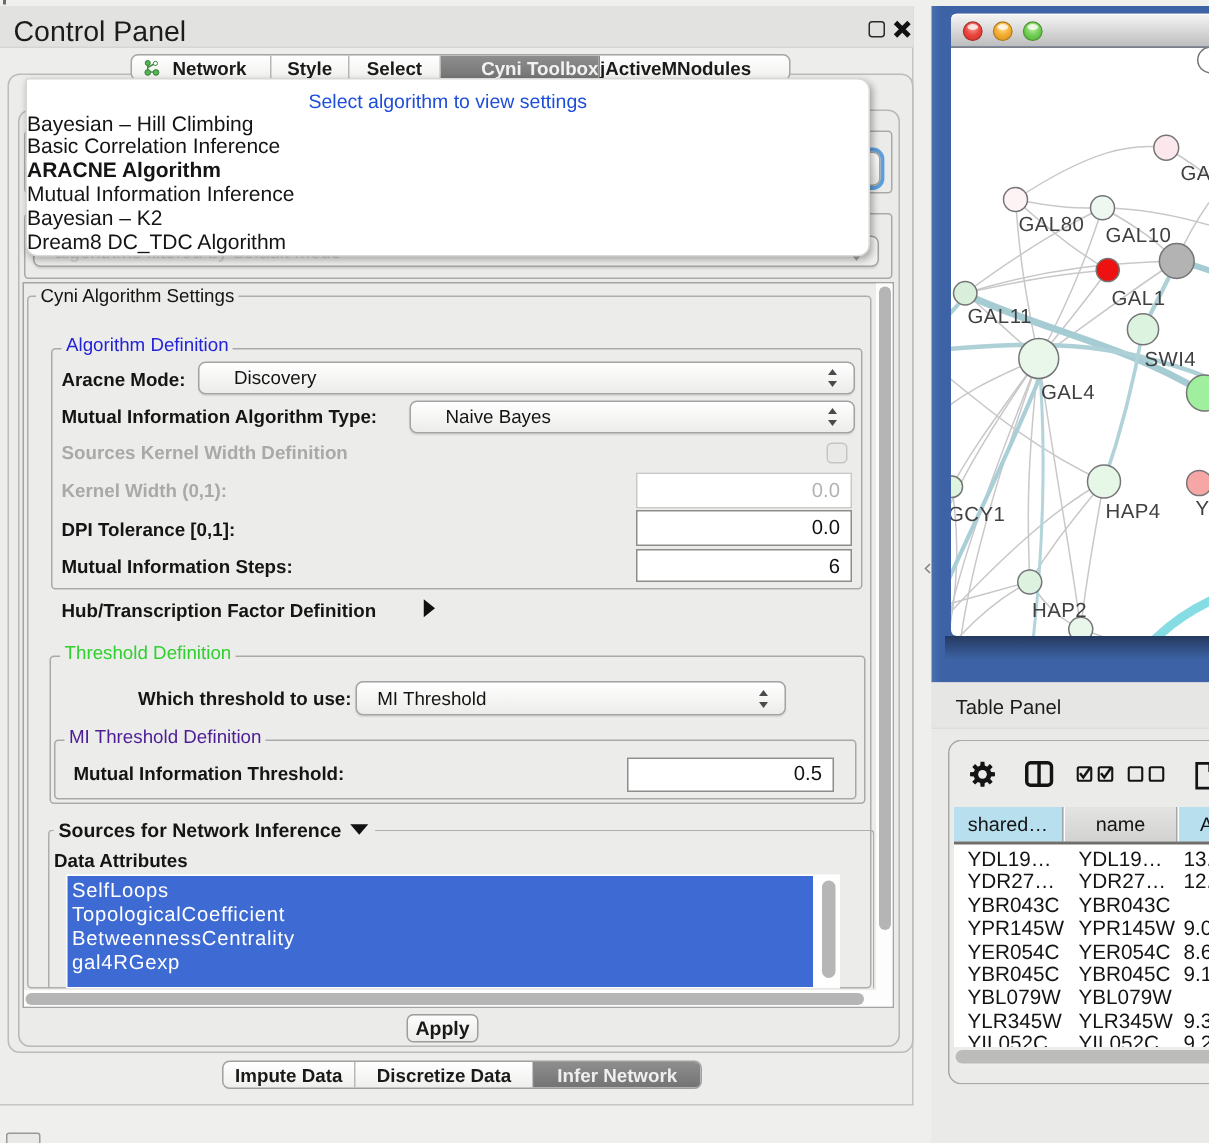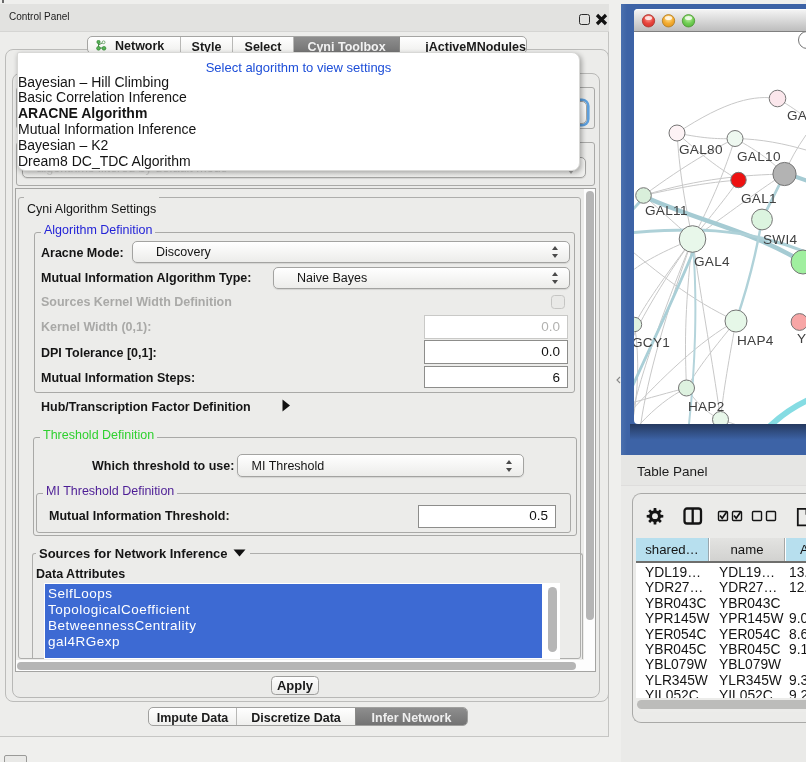--- a/index.html
+++ b/index.html
@@ -18,21 +18,21 @@
 .st:after{content:"";position:absolute;left:1px;bottom:0;border-left:3.5px solid transparent;border-right:3.5px solid transparent;border-top:4.5px solid #4a4a4a}
 .tf{position:absolute;background:#fff;border:1px solid #8d8d8b;font-size:13.5px;color:#111;
   text-align:right;padding-right:7px;line-height:20px;white-space:nowrap}
 .tfd{border-color:#c9c9c7;color:#b2b2b0}
 </style>
 </head>
 <body>
 
 <div class="a" id="cpwin" style="left:0;top:4px;width:609px;height:733px;background:#ededeb;border-right:1px solid #c4c4c2;border-bottom:1px solid #c6c6c4"></div>
 <div class="a" style="left:0;top:4px;width:609px;height:28px;background:#e2e2e0;border-bottom:1px solid #d5d5d3"></div>
-<div class="a" style="left:9px;top:11px;font-size:10px;color:#1c1c1c">Control Panel</div>
+<div class="a" style="left:9px;top:11px;font-size:19px;color:#1c1c1c">Control Panel</div>
 <div class="a" style="left:579px;top:14px;width:10.5px;height:10.5px;border:1.6px solid #2a2a2a;border-radius:2.5px"></div>
 <svg class="a" style="left:595px;top:13px" width="13" height="13" viewBox="0 0 13 13">
     <path d="M2,2 L11,11 M11,2 L2,11" stroke="#111" stroke-width="3.2" fill="none"></path>
   </svg>
 <div class="a" style="left:2px;top:0;width:1.5px;height:3px;background:#6a6a6a"></div>
 
 <div class="a" style="left:5px;top:49px;width:604px;height:653px;background:#ececea;border:1px solid #bcbcba;border-radius:8px"></div>
 
 <div class="a" style="left:12px;top:73px;width:588px;height:625px;background:#ebebe9;border:1px solid #b8b8b6;border-radius:8px"></div>
 
@@ -46,24 +46,24 @@
       <circle cx="7.6" cy="2.3" r="1.4" fill="#fff" stroke="#2e7d2e" stroke-width=".6"></circle>
     </svg>
     <span style="position:absolute;left:27px;top:2px;font-size:12.5px;font-weight:700;color:#1a1a1a">Network</span>
   </div>
   <div style="width:52px;height:100%;border-right:1px solid #b8b8b6;position:relative;text-align:center">
     <span style="font-size:12.5px;font-weight:700;color:#1a1a1a;line-height:17px">Style</span>
   </div>
   <div style="width:61px;height:100%;border-right:1px solid #b8b8b6;position:relative;text-align:center">
     <span style="font-size:12.5px;font-weight:700;color:#1a1a1a;line-height:17px">Select</span>
   </div>
-  <div style="width:106px;height:100%;border-right:1px solid #8a8a88;position:relative;text-align:center;background:linear-gradient(#8e8e8e,#737373)">
+  <div style="width:106px;height:100%;border-right:1px solid #8a8a88;position:relative;text-align:right;background:linear-gradient(#8e8e8e,#737373)">
     <span style="font-size:12.5px;font-weight:700;color:#f2f2f2;line-height:17px">Cyni Toolbox</span>
   </div>
-  <div style="flex:1;height:100%;position:relative;text-align:right">
+  <div style="flex:1;height:100%;position:relative;text-align:left">
     <span style="font-size:12.5px;font-weight:700;color:#1a1a1a;line-height:17px">jActiveMNodules</span>
   </div>
 </div>
 
 <div class="grp" style="left:16px;top:87px;width:579px;height:42px"></div>
 <div class="cb" style="left:21px;top:101px;width:566px;height:23px;box-shadow:0 0 0 2.6px #5e9fdb">
   <span class="st"></span>
 </div>
 <div class="grp" style="left:16px;top:142px;width:579px;height:44px"></div>
 <div class="cb" style="left:22px;top:157px;width:564px;height:21px;background:linear-gradient(#fafaf8,#ededeb)">
@@ -73,21 +73,21 @@
 
 <div class="a" style="left:15px;top:188px;width:581px;height:484px;border:1px solid #a4a4a2;background:#ececea"></div>
 
 <div class="a" style="left:584px;top:189px;width:11px;height:471px;background:#fdfdfd"></div>
 <div class="a" style="left:585.5px;top:191px;width:8.5px;height:429px;background:#b5b5b5;border-radius:4.5px"></div>
 
 <div class="a" style="left:16px;top:660px;width:579px;height:11px;background:#fdfdfd"></div>
 <div class="a" style="left:17px;top:661.5px;width:559px;height:8.5px;background:#b5b5b5;border-radius:4.5px"></div>
 
 <div class="grp" style="left:18px;top:197px;width:563px;height:462px;border-color:#aeaeac"></div>
-<div class="a" style="left:24px;top:190px;background:#ececea;padding:12px 3px;font-size:12.5px;color:#151515">Cyni Algorithm Settings</div>
+<div class="a" style="left:24px;top:190px;background:#ececea;padding:0 3px;font-size:12.5px;color:#151515">Cyni Algorithm Settings</div>
 
 <div class="grp" style="left:34px;top:232px;width:541px;height:160.5px">
     <span class="gl" style="background:#ececea;color:#2323d7">Algorithm Definition</span>
   </div>
 
 <div class="lb" style="left:41px;top:246px">Aracne Mode:</div>
 <div class="cb" style="left:132px;top:241px;width:438px;height:22px">
     <span class="tx" style="left:23px">Discovery</span>
     <span class="st"></span>
   </div>

